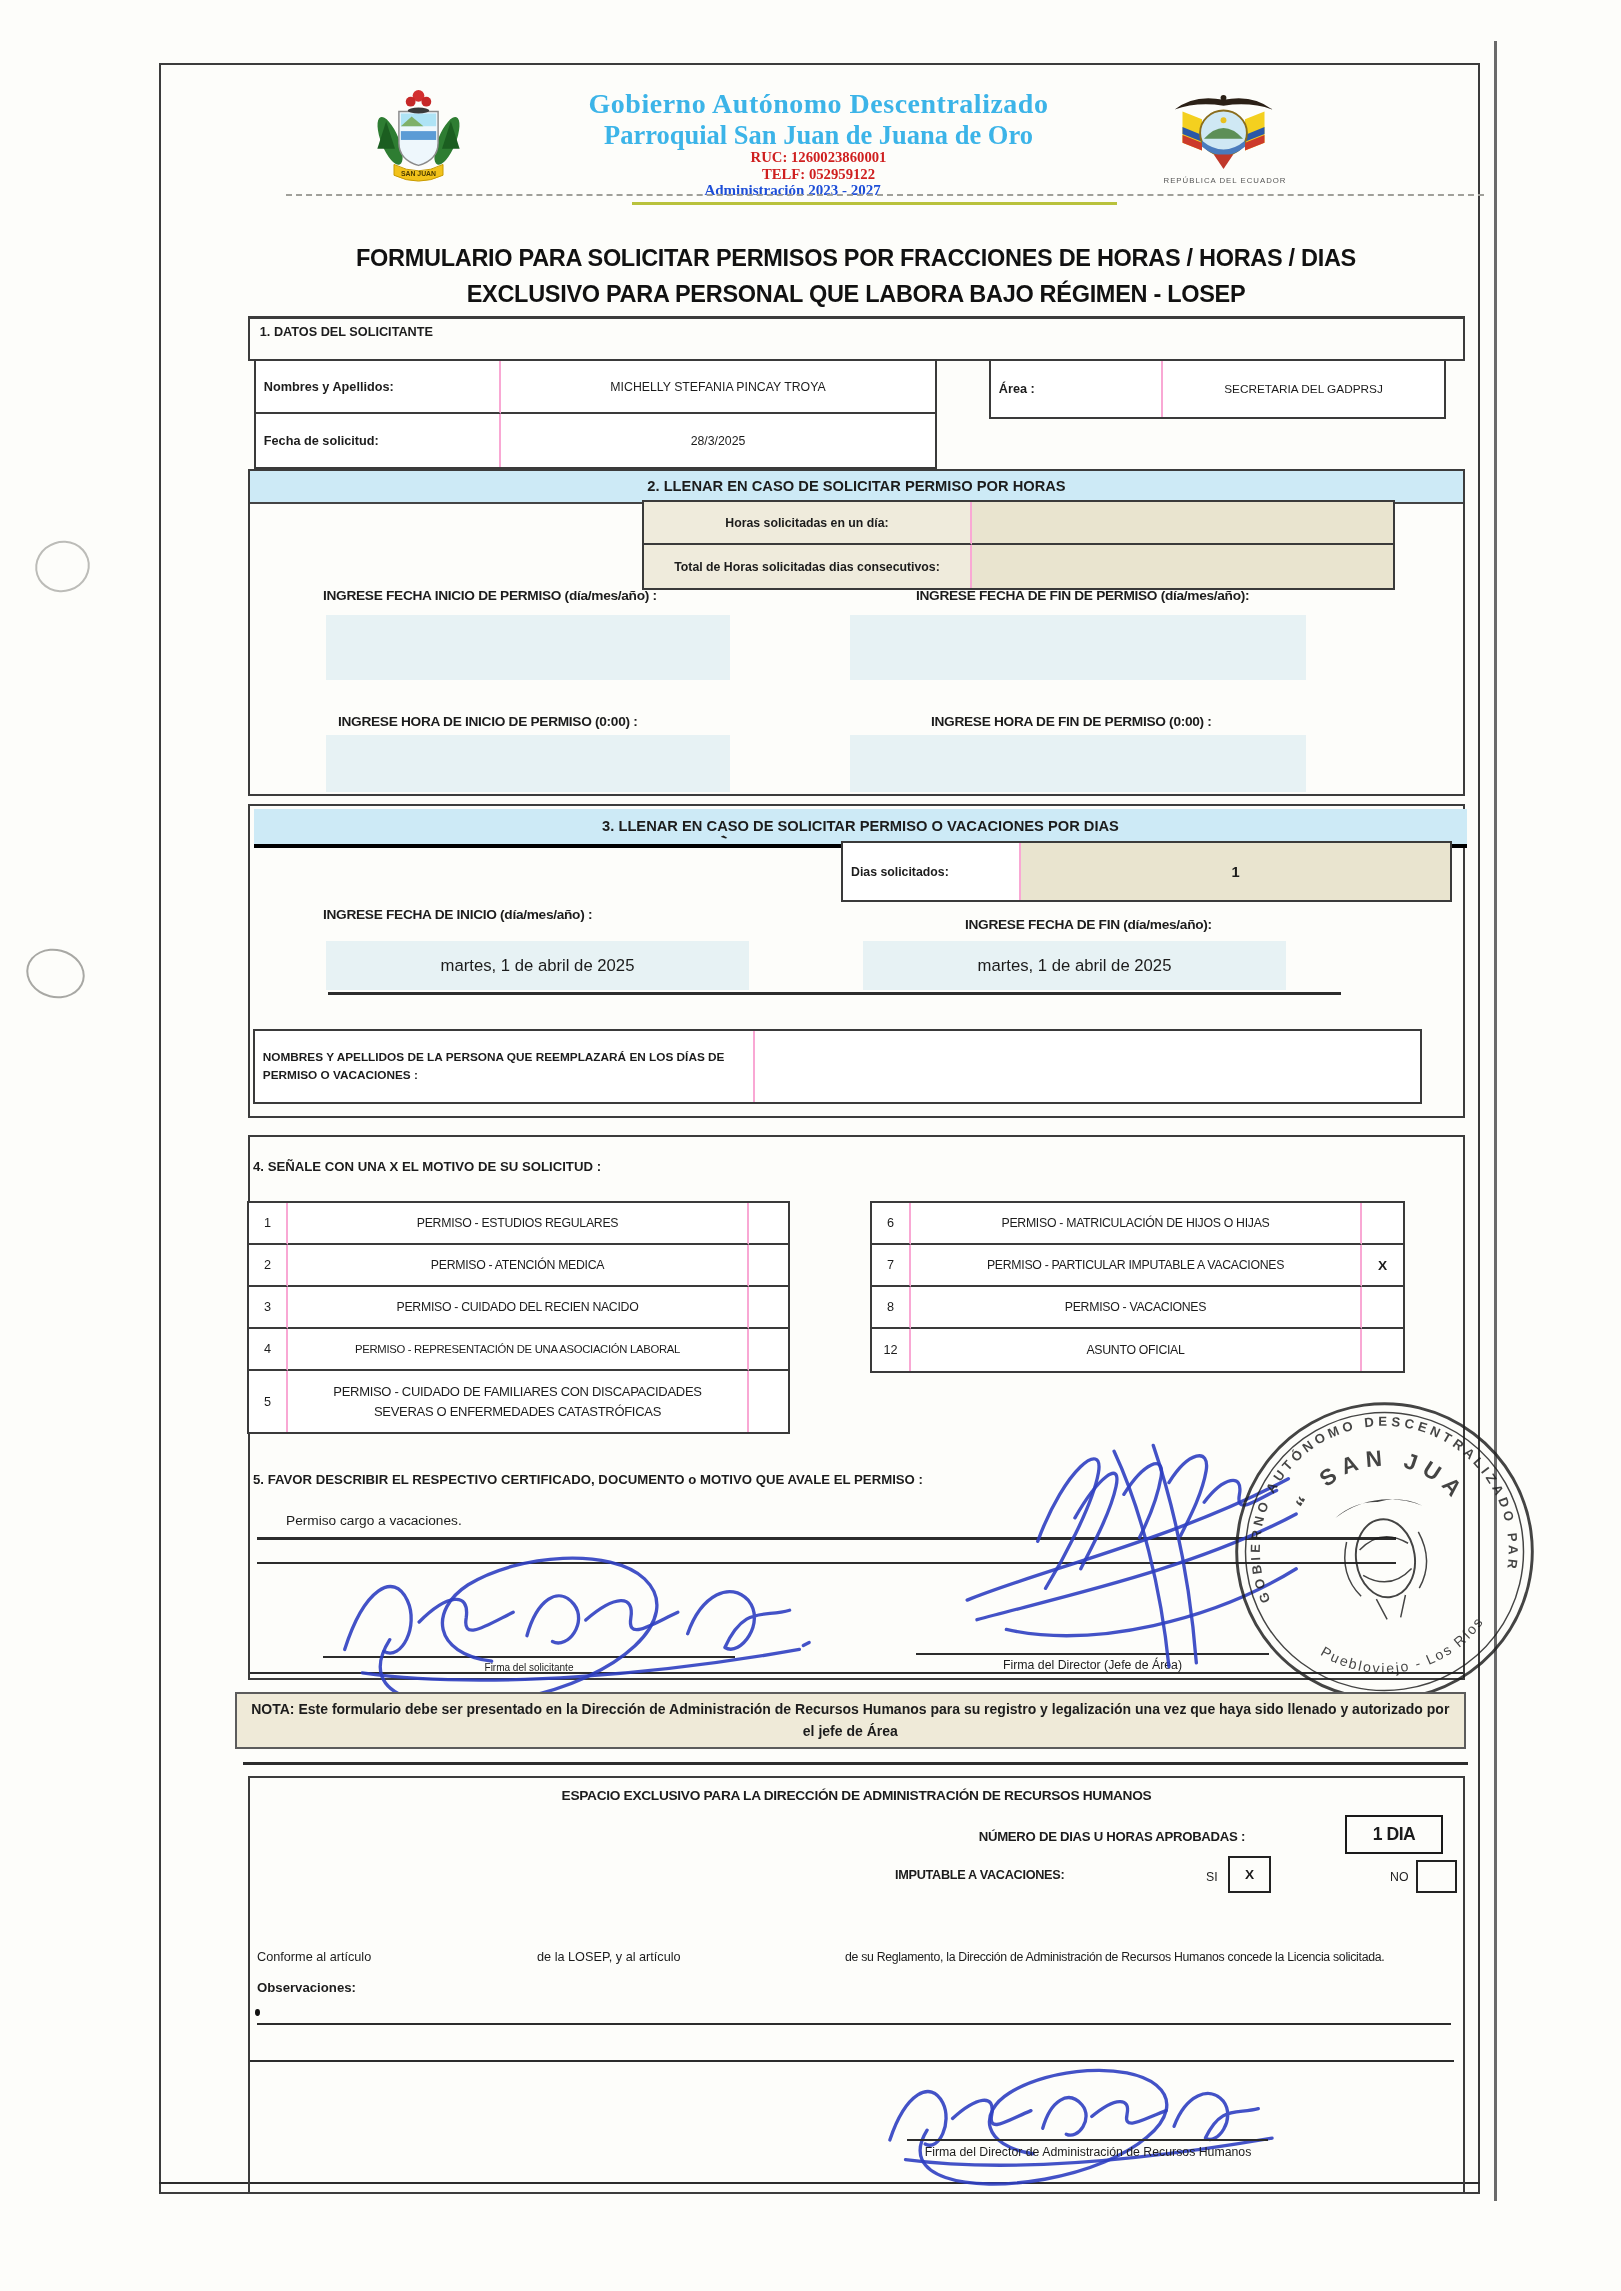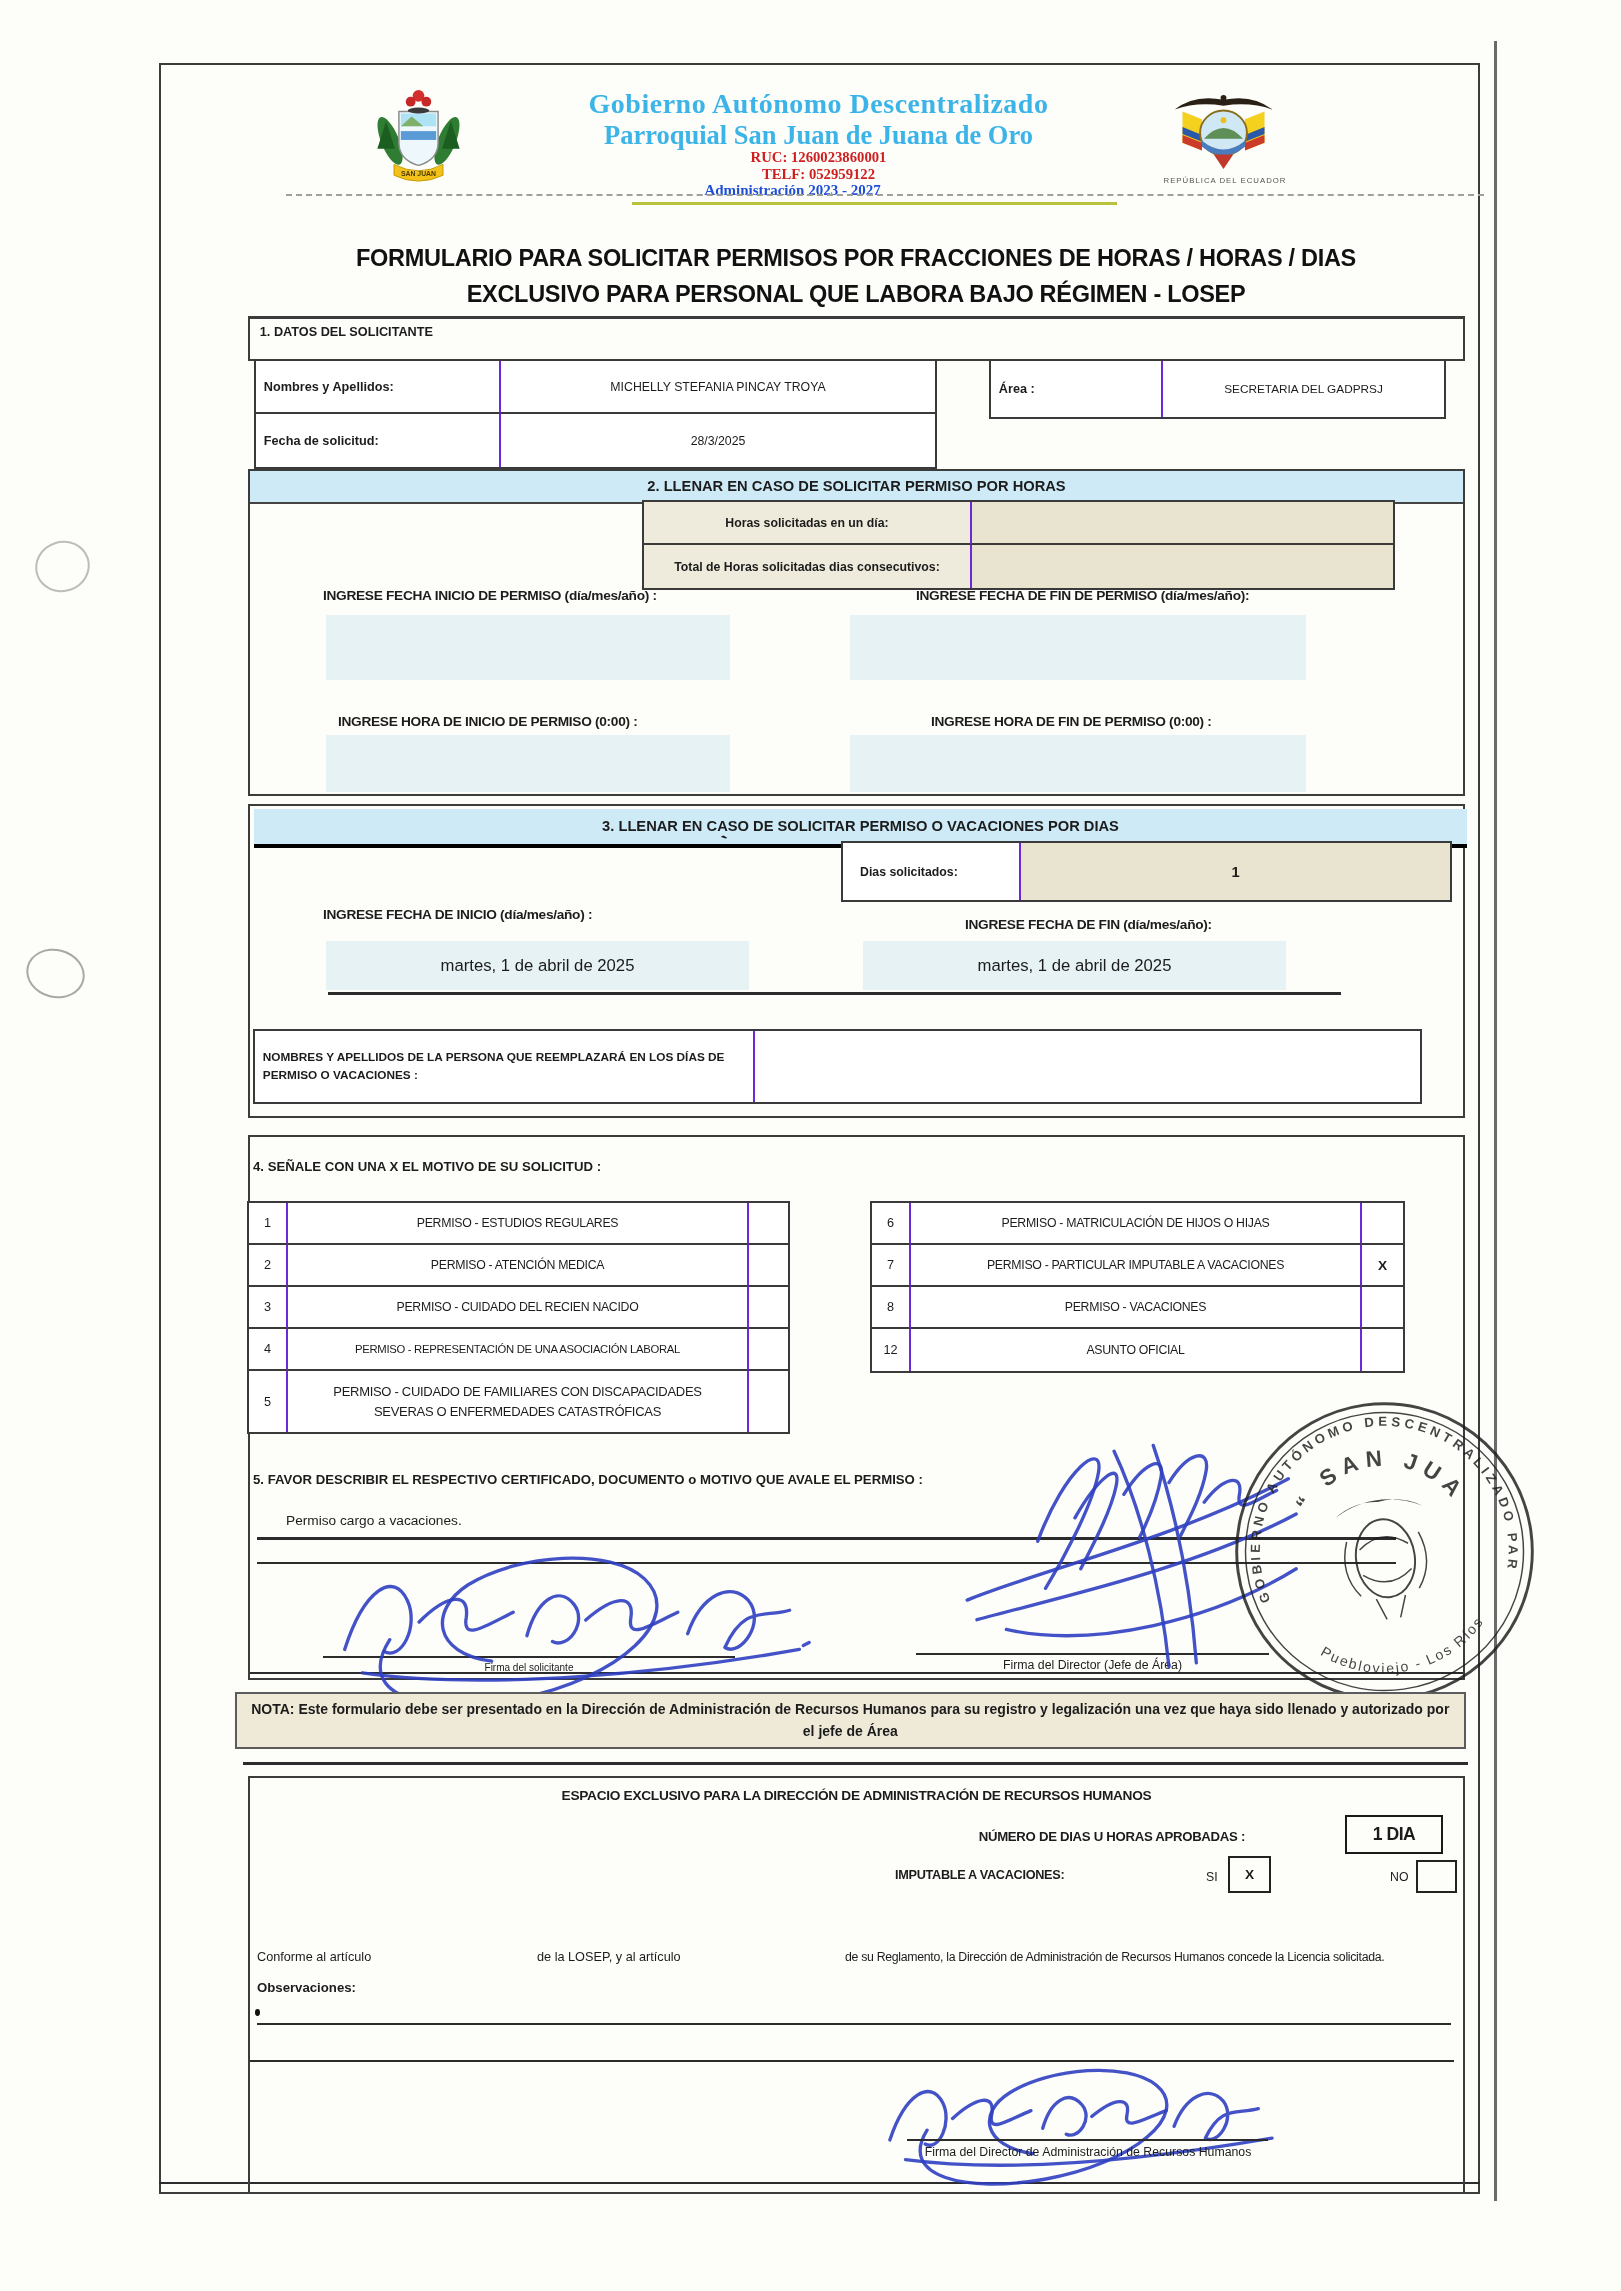--- a/index.html
+++ b/index.html
@@ -10,21 +10,21 @@
   .b{font-weight:bold;}
   .c{text-align:center;}
   .nar{letter-spacing:-0.3px;}
   .line{position:absolute;background:#2c2c2c;}
   .box{position:absolute;border:2px solid #3c3c3c;box-sizing:border-box;}
   .bluebar{background:#cdeaf6;}
   .beige{background:#e9e4cf;}
   .beige2{background:#efebdc;}
   .pale{background:#e7f2f4;}
   .grid{position:absolute;display:grid;box-sizing:border-box;border:2.5px solid #3a3a3a;background:#fff;}
-  .cell{border-right:2px solid #6d28d9;border-bottom:2px solid #3a3a3a;box-sizing:border-box;
+  .cell{border-right:2px solid #f9a8d4;border-bottom:2px solid #3a3a3a;box-sizing:border-box;
         display:flex;align-items:center;font-size:12.7px;}
   .cell.last-col{border-right:none;}
   .cell.last-row{border-bottom:none;}
   .cc{justify-content:center;text-align:center;}
   .serif{font-family:"Liberation Serif",serif;}
   .sig path{fill:none;stroke:#2f3fc1;stroke-width:3.4;stroke-linecap:round;stroke-linejoin:round;opacity:.9;}
   .stamp{opacity:.82;}
   .holepunch{position:absolute;border-radius:50%;border:2.9px solid #b3b3af;background:transparent;}
 </style>
 </head>
@@ -125,21 +125,21 @@
 
 <div class="box" style="left:248px;top:804px;width:1217px;height:314px;border-width:2.5px;">
   <div class="abs bluebar" style="left:4px;top:2.9px;width:100%;height:35px;border-bottom:4px solid #000000;">
     <div class="t b c" style="left:0;top:8.8px;width:100%;font-size:14.7px;">3. LLENAR EN CASO DE SOLICITAR PERMISO O VACACIONES POR DIAS</div>
   </div>
 </div>
 
 <div class="t b" style="left:723px;top:831px;font-size:21.6px;transform:rotate(-18deg);">`</div>
 
 <div class="grid" style="left:841px;top:841px;grid-template-columns:178px 429px;grid-template-rows:57px;border-width:2.5px;">
-  <div class="cell b last-row" style="padding-left:17px;font-size:12.3px;">Dias solicitados:</div>
+  <div class="cell b last-row" style="padding-left:8px;font-size:12.3px;">Dias solicitados:</div>
   <div class="cell cc b last-col last-row beige" style="font-size:14.7px;">1</div>
 </div>
 
 <div class="t b nar" style="left:323px;top:907px;font-size:13.7px;">INGRESE FECHA DE INICIO (día/mes/año) :</div>
 <div class="t b nar" style="left:965px;top:917px;font-size:13.7px;">INGRESE FECHA DE FIN (día/mes/año):</div>
 
 <div class="abs pale" style="left:326px;top:941px;width:423px;height:49px;display:flex;align-items:center;justify-content:center;">
   <span style="font-size:16.7px;">martes, 1 de abril de 2025</span>
 </div>
 <div class="abs pale" style="left:863px;top:941px;width:423px;height:49px;display:flex;align-items:center;justify-content:center;">

